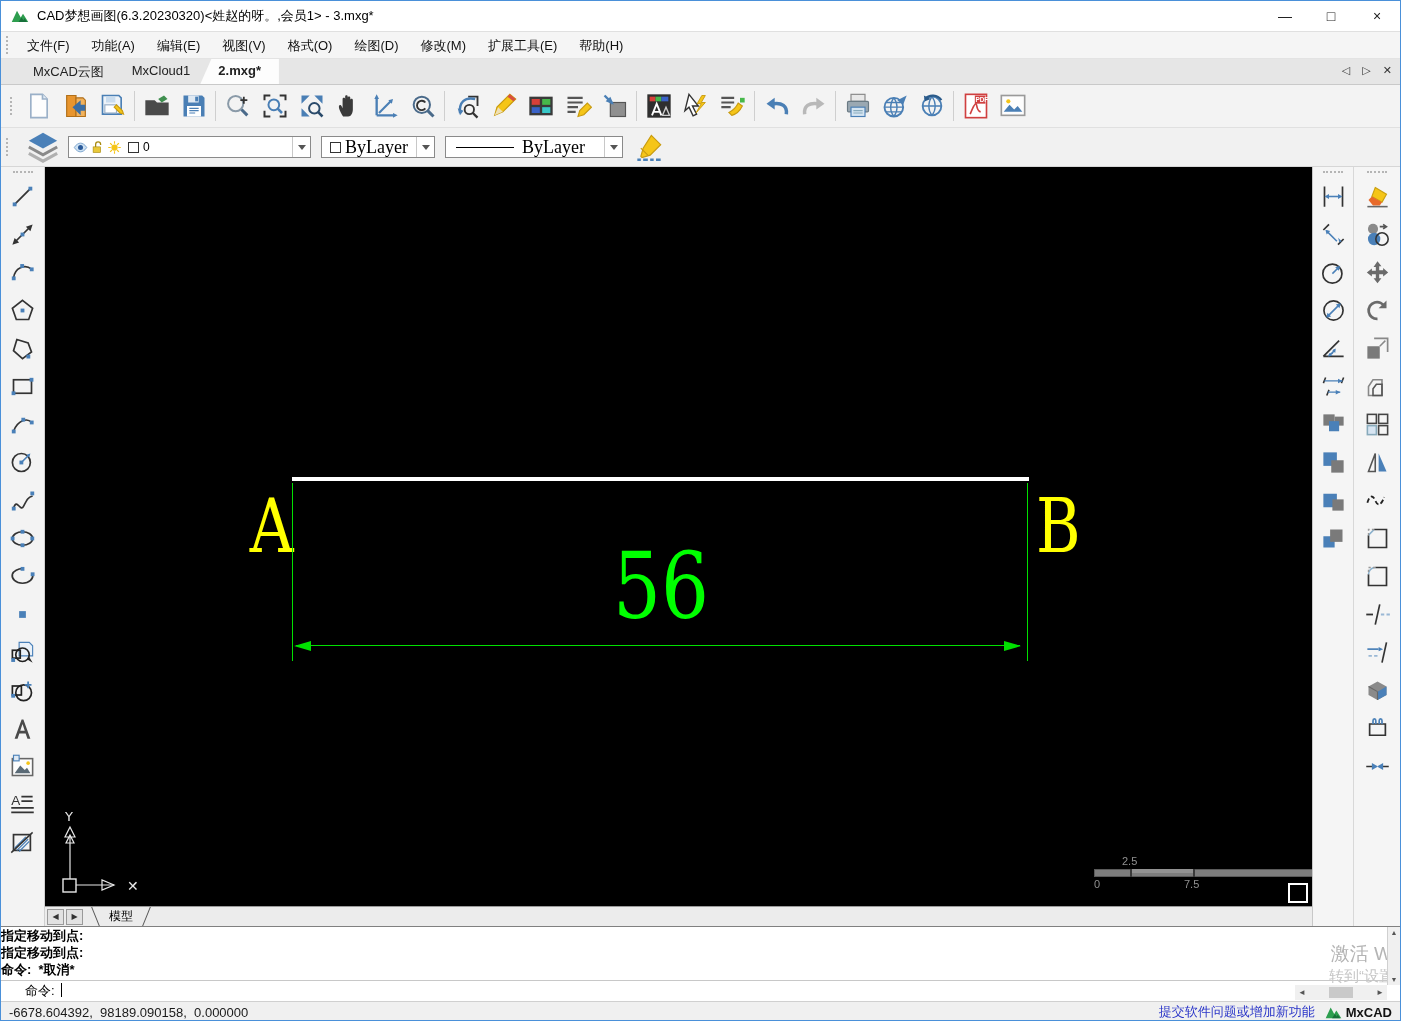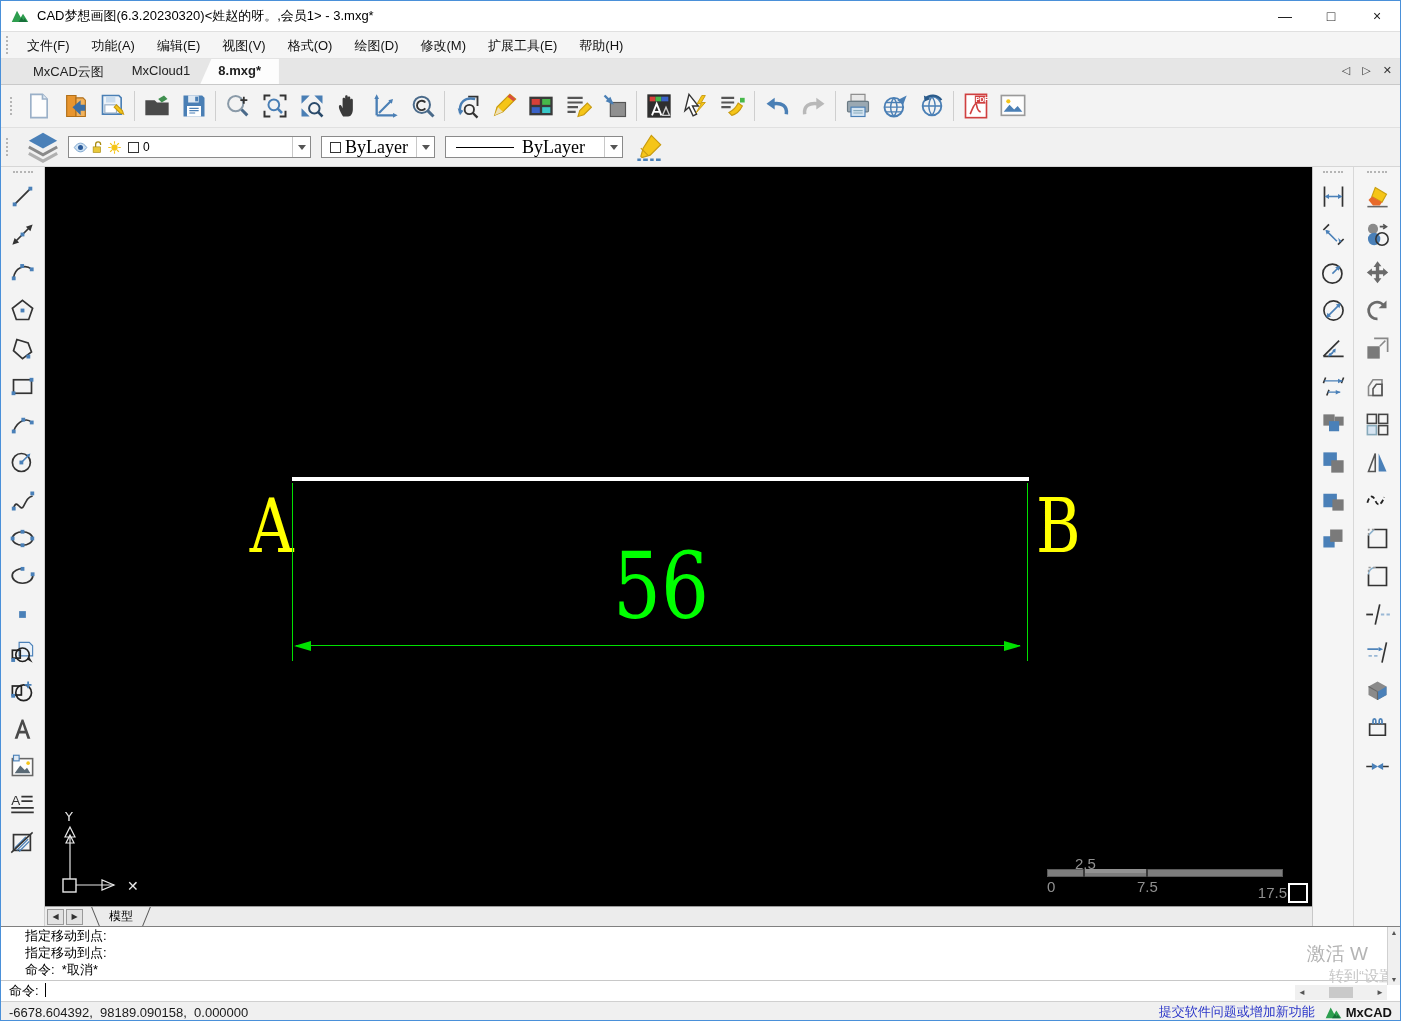--- a/index.html
+++ b/index.html
@@ -55,21 +55,21 @@
 
   .wline { position:absolute; left:247px; top:310px; width:737px; height:4px; background:#ffffff; }
   .cadletter { position:absolute; color:#ffff00; font-family:"DejaVu Serif", serif; font-size:74px; line-height:74px; transform:scaleX(.82); }
   .extline { position:absolute; top:316px; width:1px; height:178px; background:#00e000; }
   .dimline { position:absolute; top:478px; left:251px; width:724px; height:1px; background:#00e000; }
   .arrL { position:absolute; top:473.5px; left:249px; width:0; height:0; border:5px solid transparent; border-right:17px solid #00e000; border-left:none; }
   .arrR { position:absolute; top:473.5px; left:959px; width:0; height:0; border:5px solid transparent; border-left:17px solid #00e000; border-right:none; }
   .dimtext { position:absolute; left:506px; top:374px; width:220px; text-align:center; color:#00ff00; font-family:"DejaVu Serif", serif; font-size:92px; line-height:92px; transform:scaleX(.82); }
 
   .ucs { position:absolute; left:6px; top:642px; }
-  .scalebar { position:absolute; left:1002px; top:688px; width:240px; height:36px; font-size:15px; color:#909090; }
+  .scalebar { position:absolute; left:1049px; top:688px; width:240px; height:36px; font-size:11px; color:#909090; }
   .scalebar .bar { position:absolute; left:0; top:14px; width:236px; height:8px; background:#7d7d7d; border:1px solid #5a5a5a; }
   .scalebar .tick { position:absolute; top:14px; width:2px; height:8px; background:#3a3a3a; }
   .scalebar .seg { position:absolute; top:14px; height:4px; background:#929292; }
   .sb-tl { position:absolute; left:28px; top:0; } .sb-tr { position:absolute; right:0; top:0;margin-top:29px; }
   .sb-bl { position:absolute; left:0; top:23px; } .sb-bm { position:absolute; left:90px; top:23px; }
   .cornerbox { position:absolute; left:1243px; top:716px; width:20px; height:20px; border:2px solid #fff; background:#000; }
 
   .modelbar { height:20px; background:#ececec; display:flex; align-items:center; border-top:1px solid #9a9a9a; font-size:11px; }
   .mnav { width:17px; height:16px; border:1px solid #9a9a9a; background:#e2e2e2; display:flex; align-items:center; justify-content:center; font-size:8px; color:#333; margin-left:2px; }
   .mtab { position:relative; margin-left:10px; padding:1px 16px; font-size:12px; color:#000; }
@@ -78,25 +78,25 @@
 
   .rightpanel { width:88px; background:#f5f5f5; border-left:1px solid #c8c8c8; display:flex; }
   .rcol { display:flex; flex-direction:column; align-items:center; padding-top:4px; }
   .rcol1 { width:40px; }
   .rcol2 { width:47px; border-left:1px solid #d8d8d8; }
   .rtool { width:38px; height:38px; display:flex; align-items:center; justify-content:center; }
   .rtool svg { width:27px; height:27px; }
 
   
   .cmd { position:relative; height:75px; background:#fff; border-top:1px solid #808080; font-size:13px; color:#000; }
-  .cmd .histline { padding-left:24px; height:17px; line-height:17px; white-space:pre; }
+  .cmd .histline { padding-left:0; height:17px; line-height:17px; white-space:pre;font-weight:bold; }
   .cmd .sepline { border-top:1px solid #c8c8c8; margin-top:2px; }
-  .cmd .promptline { padding-left:8px; height:19px; line-height:19px; white-space:pre; }
+  .cmd .promptline { padding-left:24px; height:19px; line-height:19px; white-space:pre; }
   .cursorbar { display:inline-block; width:1.5px; height:14px; background:#000; vertical-align:-2px; margin-left:6px; }
-  .wm1 { position:absolute; right:32px; top:14px; font-size:19px; color:#b4b4b4; }
+  .wm1 { position:absolute; right:8px; top:14px; font-size:19px; color:#b4b4b4; }
   .wm2 { position:absolute; right:6px; top:40px; font-size:15px; color:#c6c6c6; }
   .vsb { position:absolute; right:0; top:0; width:13px; height:58px; background:#f0f0f0; border-left:1px solid #d0d0d0; display:flex; flex-direction:column; justify-content:space-between; align-items:center; font-size:7px; color:#555; padding:2px 0; }
   .hsb { position:absolute; right:13px; bottom:1px; width:92px; height:15px; background:#f0f0f0; display:flex; align-items:center; justify-content:space-between; font-size:8px; color:#555; padding:0 3px; }
   .hsb .thumb { width:24px; height:11px; background:#c9c9c9; }
 
   
   .statusbar { height:21px; background:#f0f0f0; border-top:1px solid #d0d0d0; display:flex; align-items:center; font-size:13px; color:#1a1a1a; }
   .coords { margin-left:8px; white-space:pre; }
   .sspacer { flex:1; }
   .tg { padding:0 5px; margin:0 4px; height:18px; line-height:18px; }
@@ -125,21 +125,21 @@
   <div class="menubar">
     <span class="grip"></span>
     <span id="menu-items"><span class="menuitem">文件(F)</span><span class="menuitem">功能(A)</span><span class="menuitem">编辑(E)</span><span class="menuitem">视图(V)</span><span class="menuitem">格式(O)</span><span class="menuitem">绘图(D)</span><span class="menuitem">修改(M)</span><span class="menuitem">扩展工具(E)</span><span class="menuitem">帮助(H)</span></span>
   </div>
 
   <div class="tabbar">
     <span style="width:14px"></span>
     <span id="doc-tabs" style="display:flex">
         <span class="tab">MxCAD云图</span>
         <span class="tab">MxCloud1</span>
-        <span class="tab active">8.mxg*</span>
+        <span class="tab active">2.mxg*</span>
       </span>
     <span class="tabnav">
       <span>◁</span>
       <span>▷</span>
       <span>✕</span>
     </span>
   </div>
 
   <div class="toolbar1">
     <span class="grip"></span>

